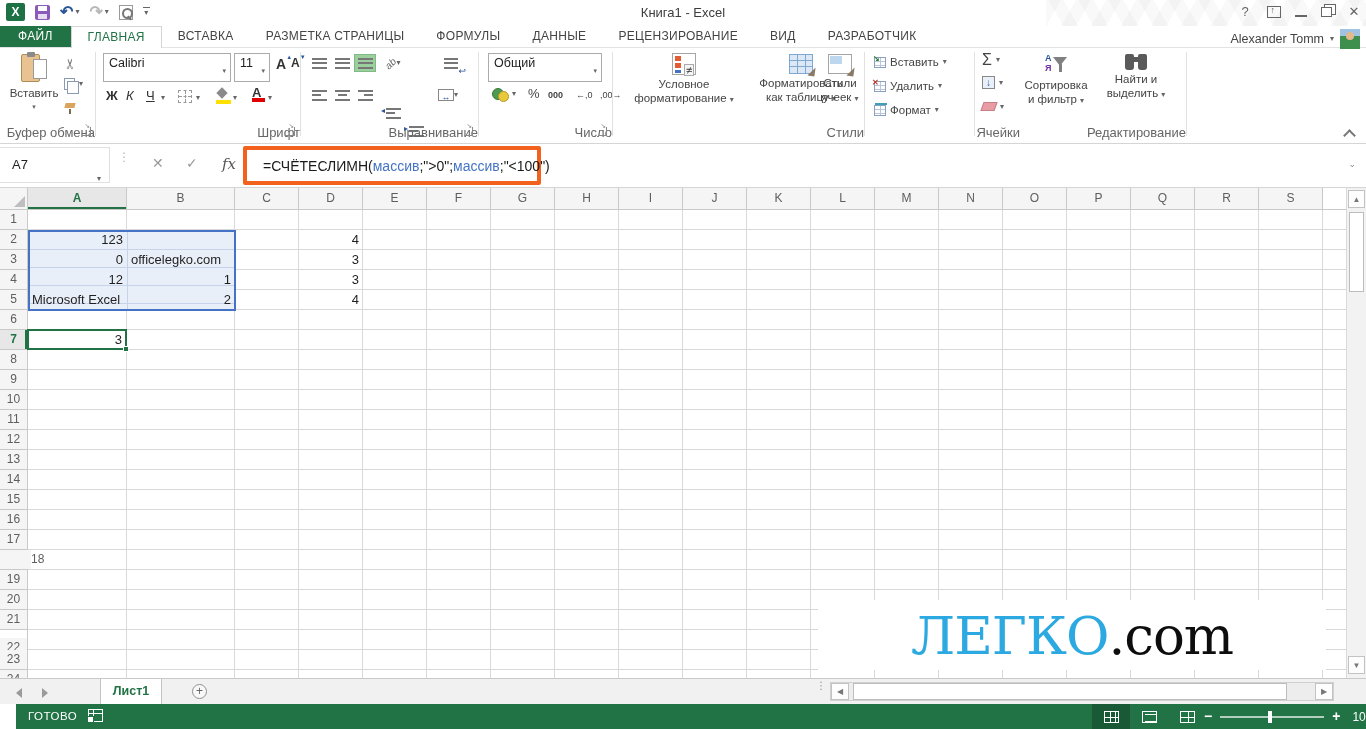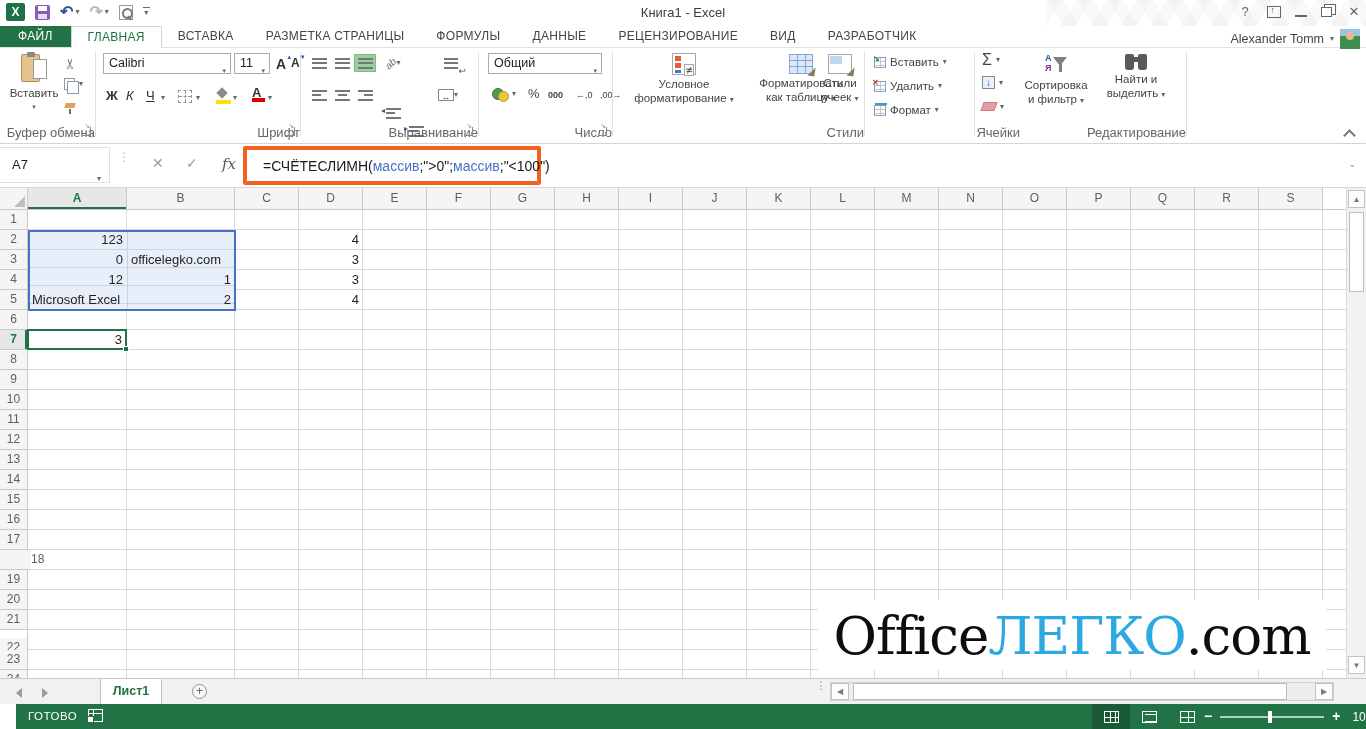--- a/index.html
+++ b/index.html
@@ -78,21 +78,21 @@
   .i-scissors { color:#777; font-size:14px; transform:rotate(-90deg); }
   .i-copy { position:relative; width:11px; height:12px; border:1px solid #8a9ab0; background:#fff; }
   .i-copy:before { content:""; position:absolute; left:2px; top:2px; width:10px; height:11px;
     border:1px solid #8a9ab0; background:#fff; }
   .i-painter { position:relative; width:12px; height:12px; }
   .i-painter:before { content:""; position:absolute; left:1px; top:1px; width:10px; height:5px;
     background:#D9A45C; transform:skewX(-15deg); }
   .i-painter:after { content:""; position:absolute; left:5px; top:7px; width:2px; height:5px; background:#7a6a50; }
 
   
-  .combo { position:absolute; height:21px; background:#fff; border:1px solid #ABABAB;
+  .combo { position:absolute; height:29px; background:#fff; border:1px solid #ABABAB;
     font-size:12.5px; color:#222; line-height:19px; padding-left:5px; }
   .combo .ca { position:absolute; right:4px; top:7px; font-size:7px; color:#666; }
   .fbtn { position:absolute; font-size:13px; color:#333; cursor:default; }
   .b-bold { font-weight:bold; }
   .b-italic { font-style:italic; }
   .b-under { text-decoration:underline; }
   .colorbar { position:absolute; left:0; bottom:-4px; width:15px; height:4px; }
   .i-borders { position:relative; width:14px; height:13px; border:1px dashed #999; }
   .i-borders:before { content:""; position:absolute; left:6px; top:0; width:1px; height:100%; border-left:1px dashed #999; }
   .i-borders:after { content:""; position:absolute; left:0; top:5px; width:100%; height:1px; border-top:1px dashed #999; }
@@ -617,21 +617,20 @@
       </div>
   </div>
 
   <div class="vscroll">
     <div class="sbtn" style="left:1px;top:2px;width:17px;height:18px;">▲</div>
     <div class="vthumb"></div>
     <div class="sbtn" style="left:1px;top:468px;width:17px;height:18px;">▼</div>
   </div>
 
   <div class="watermark">
-      <span>Office</span>
       <span class="wm-blue">ЛЕГКО</span>
       <span>.com</span>
     </div>
 
   <div class="sheetbar">
     <div class="nav-tri nav-prev"></div>
     <div class="nav-tri nav-next"></div>
     <div class="sheettab">Лист1</div>
     <div class="addsheet">+</div>
     <div class="tabdots">⋮</div>

